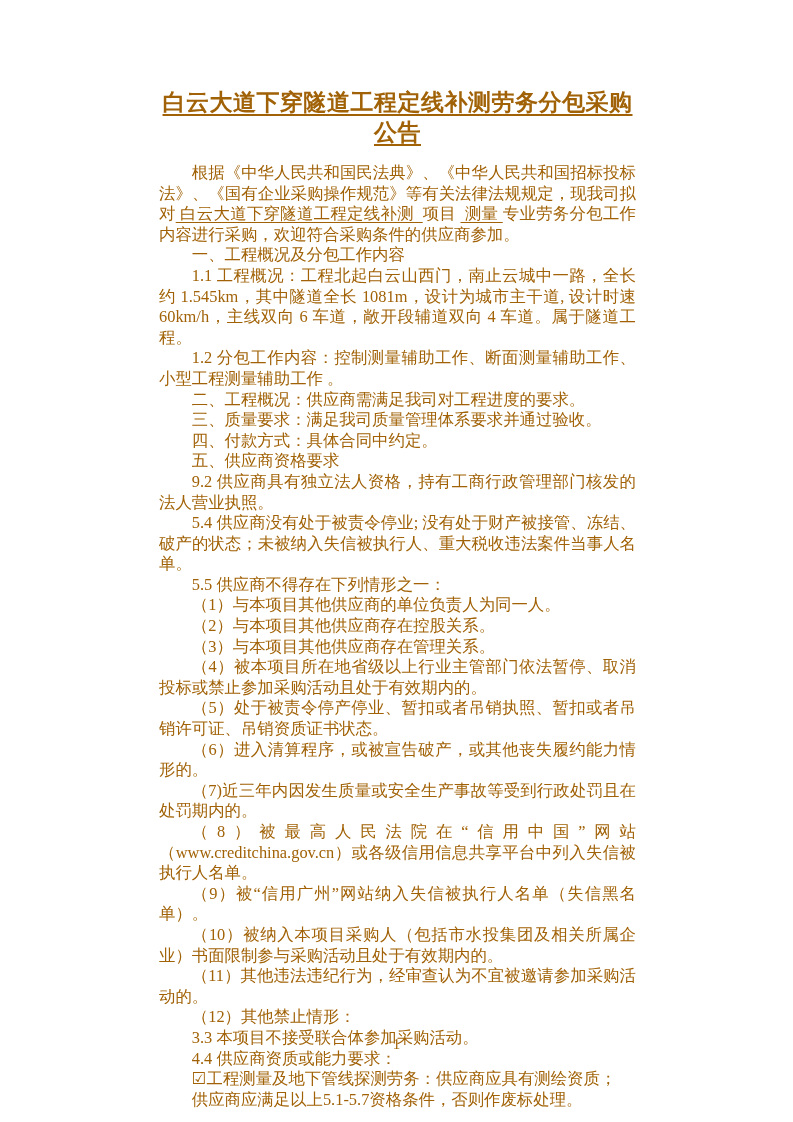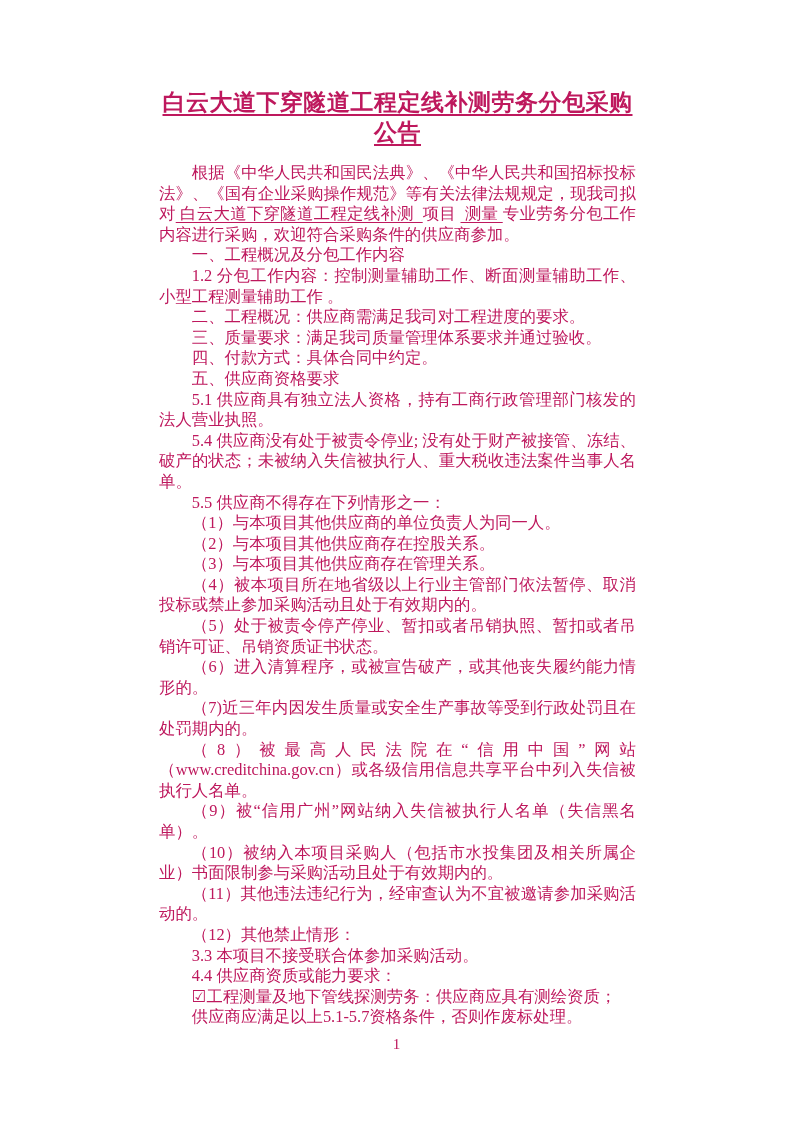--- a/index.html
+++ b/index.html
@@ -6,21 +6,21 @@
     margin: 0;
     padding: 0;
     background: #ffffff;
   }
   .page {
     position: relative;
     width: 665px;
     height: 1122px;
     margin: 0 auto;
     background: #ffffff;
-    color: #be185d;
+    color: #a16207;
     box-sizing: border-box;
     padding: 88px 93px 0 95px;
     font-family: "Liberation Serif", "DejaVu Serif", serif;
     font-size: 16.4px;
     line-height: 20.6px;
     overflow: hidden;
   }
   h1.doc-title {
     margin: 0 0 15px 0;
     text-align: center;
@@ -60,26 +60,27 @@
 
 <div class="page">
 
   <h1 class="doc-title">白云大道下穿隧道工程定线补测劳务分包采购公告</h1>
 
   <main>
 
     <p class="para"><span>根据《中华人民共和国民法典》、《中华人民共和国招标投标法》、《国有企业采购操作规范》等有关法律法规规定，现我司拟对</span><span class="u">&nbsp;白云大道下穿隧道工程定线补测&nbsp;&nbsp;</span><span>项目 </span><span class="u">&nbsp;测量&nbsp;</span><span>专业劳务分包工作内容进行采购，欢迎符合采购条件的供应商参加。</span></p>
 
     <p class="para">一、工程概况及分包工作内容</p>
+    <p class="para">1.1 工程概况：工程北起白云山西门，南止云城中一路，全长约 1.545km，其中隧道全长 1081m，设计为城市主干道, 设计时速 60km/h，主线双向 6 车道，敞开段辅道双向 4 车道。属于隧道工程。</p>
     <p class="para">1.2 分包工作内容：控制测量辅助工作、断面测量辅助工作、小型工程测量辅助工作 。</p>
     <p class="para">二、工程概况：供应商需满足我司对工程进度的要求。</p>
     <p class="para">三、质量要求：满足我司质量管理体系要求并通过验收。</p>
     <p class="para">四、付款方式：具体合同中约定。</p>
     <p class="para">五、供应商资格要求</p>
-    <p class="para">5.1 供应商具有独立法人资格，持有工商行政管理部门核发的法人营业执照。</p>
+    <p class="para">9.2 供应商具有独立法人资格，持有工商行政管理部门核发的法人营业执照。</p>
     <p class="para">5.4 供应商没有处于被责令停业; 没有处于财产被接管、冻结、破产的状态；未被纳入失信被执行人、重大税收违法案件当事人名单。</p>
     <p class="para">5.5 供应商不得存在下列情形之一：</p>
     <p class="para">（1）与本项目其他供应商的单位负责人为同一人。</p>
     <p class="para">（2）与本项目其他供应商存在控股关系。</p>
     <p class="para">（3）与本项目其他供应商存在管理关系。</p>
     <p class="para">（4）被本项目所在地省级以上行业主管部门依法暂停、取消投标或禁止参加采购活动且处于有效期内的。</p>
     <p class="para">（5）处于被责令停产停业、暂扣或者吊销执照、暂扣或者吊销许可证、吊销资质证书状态。</p>
     <p class="para">（6）进入清算程序，或被宣告破产，或其他丧失履约能力情形的。</p>
     <p class="para">（7)近三年内因发生质量或安全生产事故等受到行政处罚且在处罚期内的。</p>
     <p class="para">（8）被最高人民法院在“信用中国”网站（www.creditchina.gov.cn）或各级信用信息共享平台中列入失信被执行人名单。</p>

